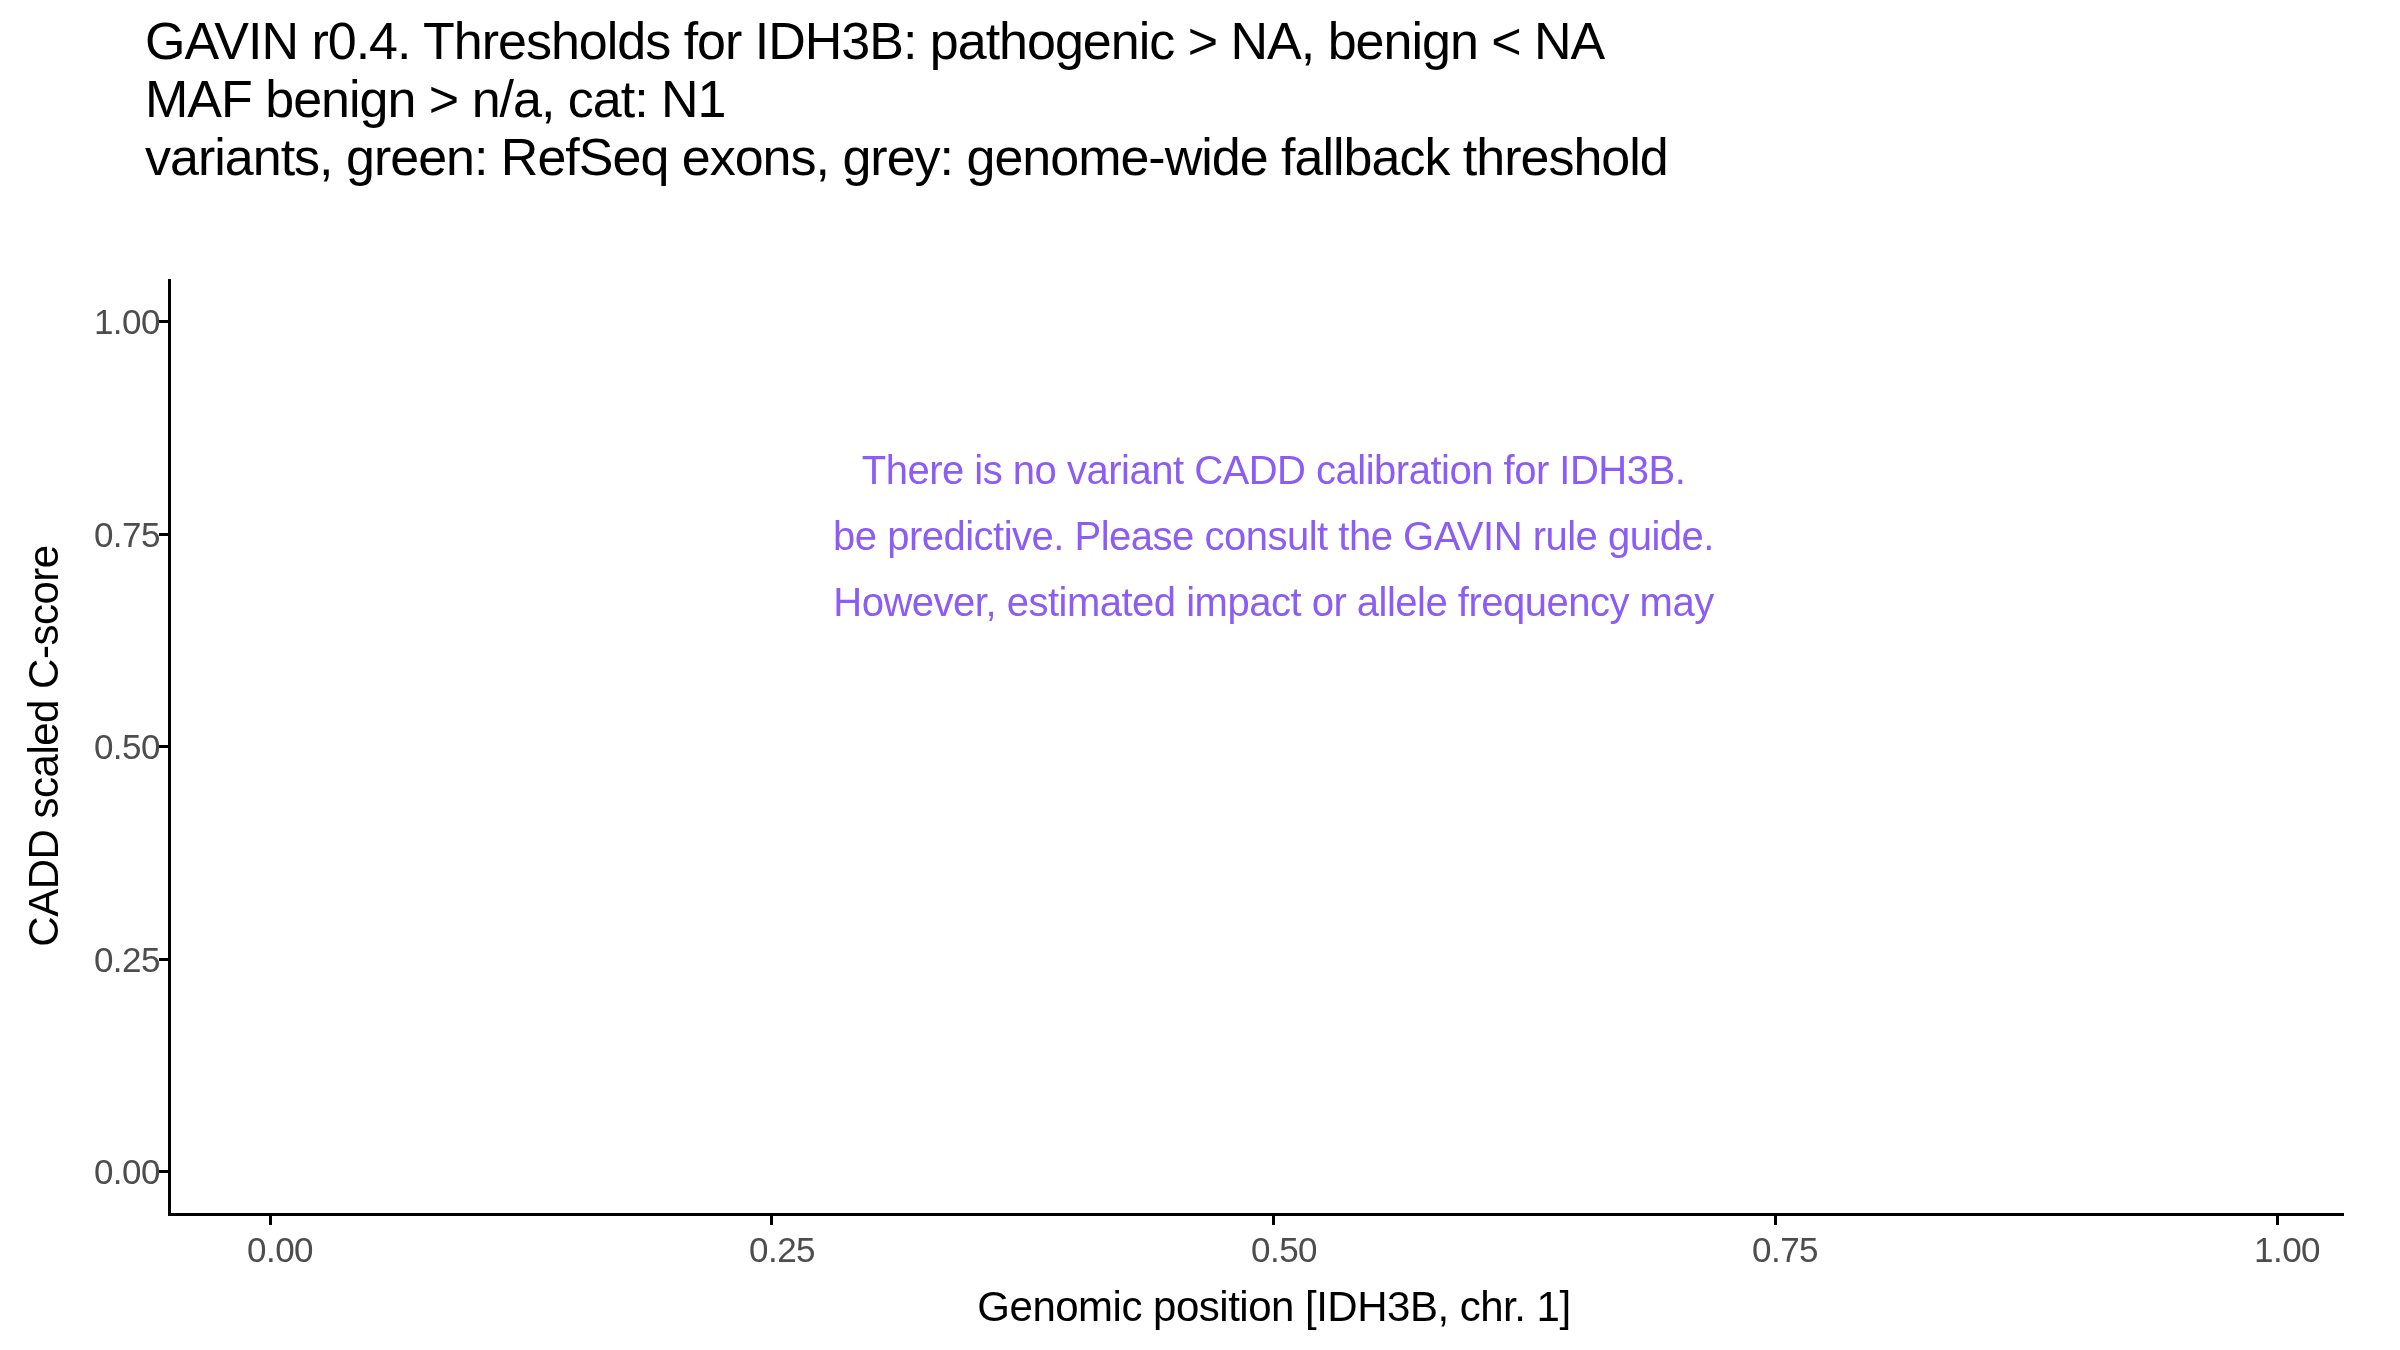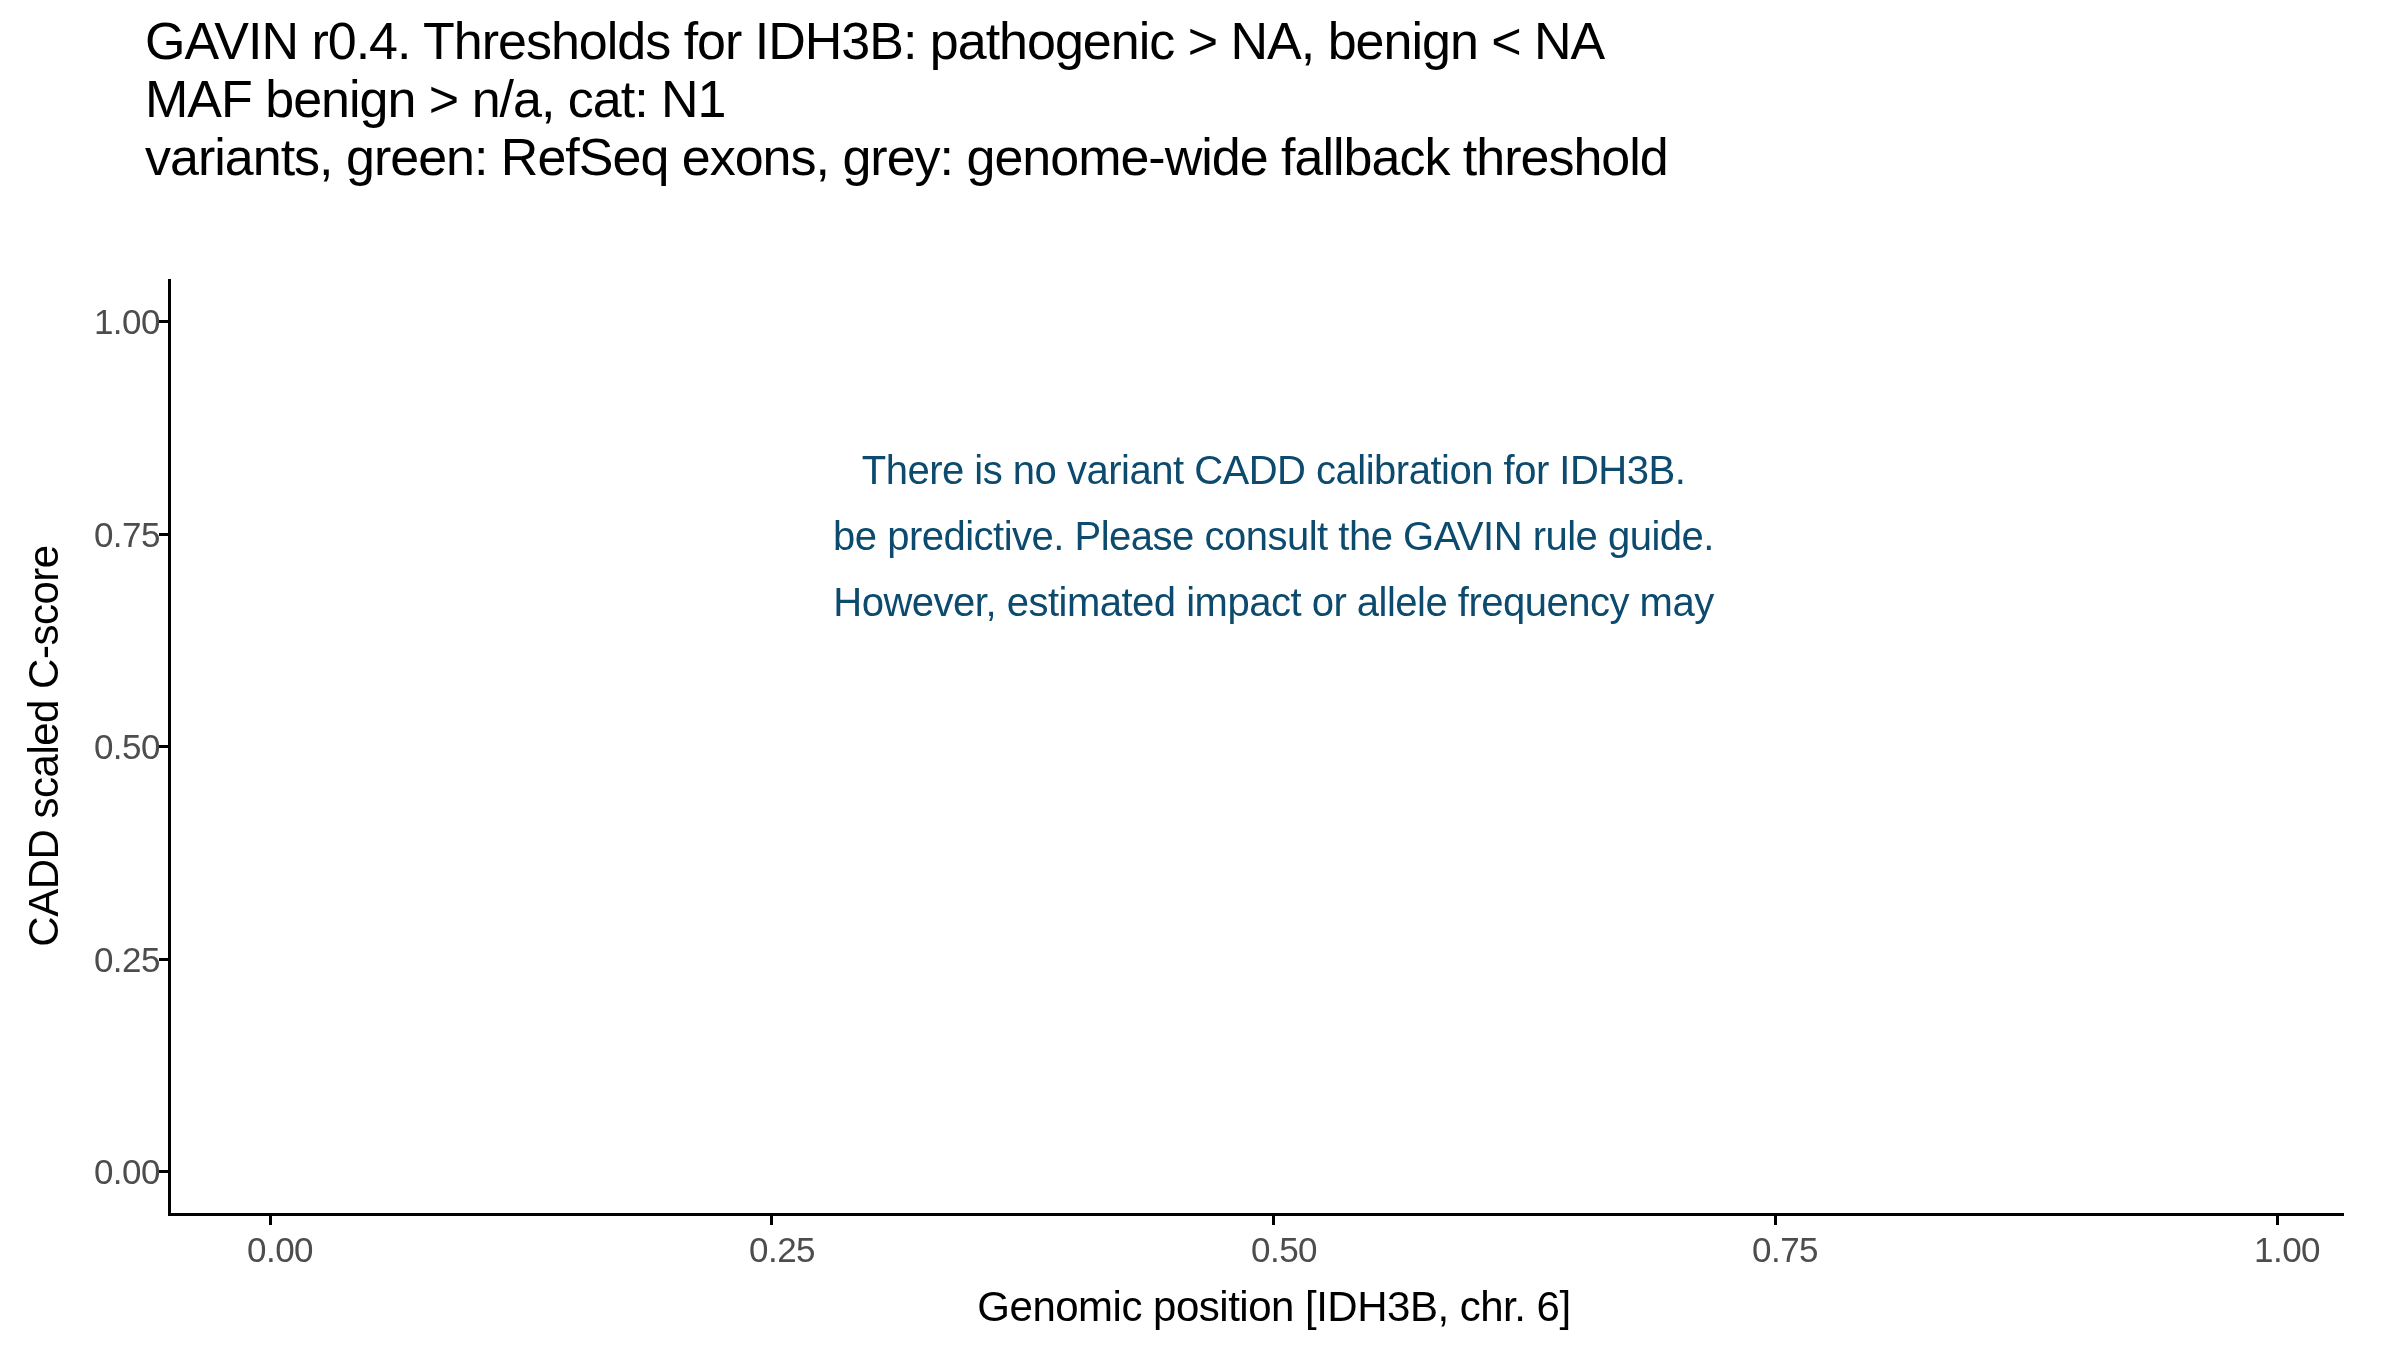--- a/index.html
+++ b/index.html
@@ -18,21 +18,21 @@
     letter-spacing: -1px; color: #000000; white-space: nowrap;
   }
 
   
   .panel { position: absolute; left: 170px; top: 279px; width: 2207px; height: 935px; background: #ffffff; }
 
   
   .annotation {
     position: absolute; left: 0; top: 158px; width: 100%;
     text-align: center; font-size: 40px; line-height: 66px;
-    letter-spacing: -0.5px; color: #0c4a6e;
+    letter-spacing: -0.5px; color: #8b5cf6;
   }
 
   
   .axis-line { position: absolute; background: #000000; }
   .axis-line.y { left: 168px; top: 279px; width: 3px; height: 937px; }
   .axis-line.x { left: 168px; top: 1213px; width: 2209px; height: 3px; }
 
   
   .tick { position: absolute; background: #000000; }
   .ytick { left: 159px; width: 9px; height: 3px; }
@@ -92,15 +92,15 @@
   <div class="tick xtick xt3"></div>
   <div class="tick xtick xt4"></div>
 
   <div class="ticklab xlab xl0">0.00</div>
   <div class="ticklab xlab xl1">0.25</div>
   <div class="ticklab xlab xl2">0.50</div>
   <div class="ticklab xlab xl3">0.75</div>
   <div class="ticklab xlab xl4">1.00</div>
 
   <div class="axis-title y-title">CADD scaled C-score</div>
-  <div class="axis-title x-title">Genomic position [IDH3B, chr. 6]</div>
+  <div class="axis-title x-title">Genomic position [IDH3B, chr. 1]</div>
 
 </div>
 
 </body></html>

